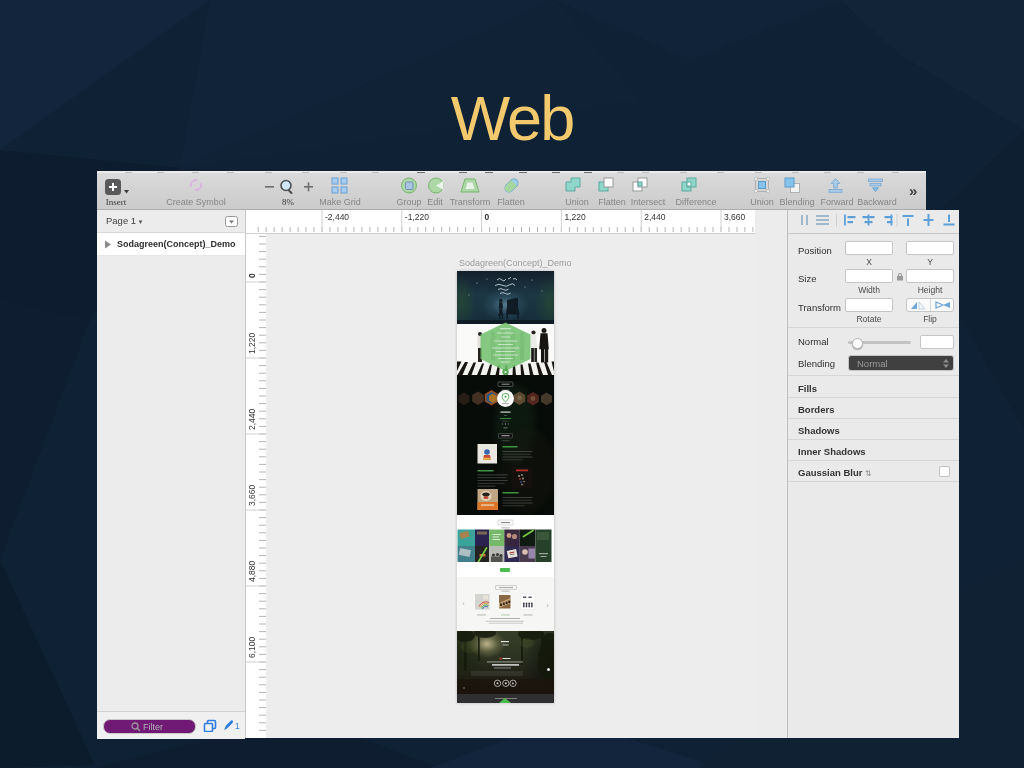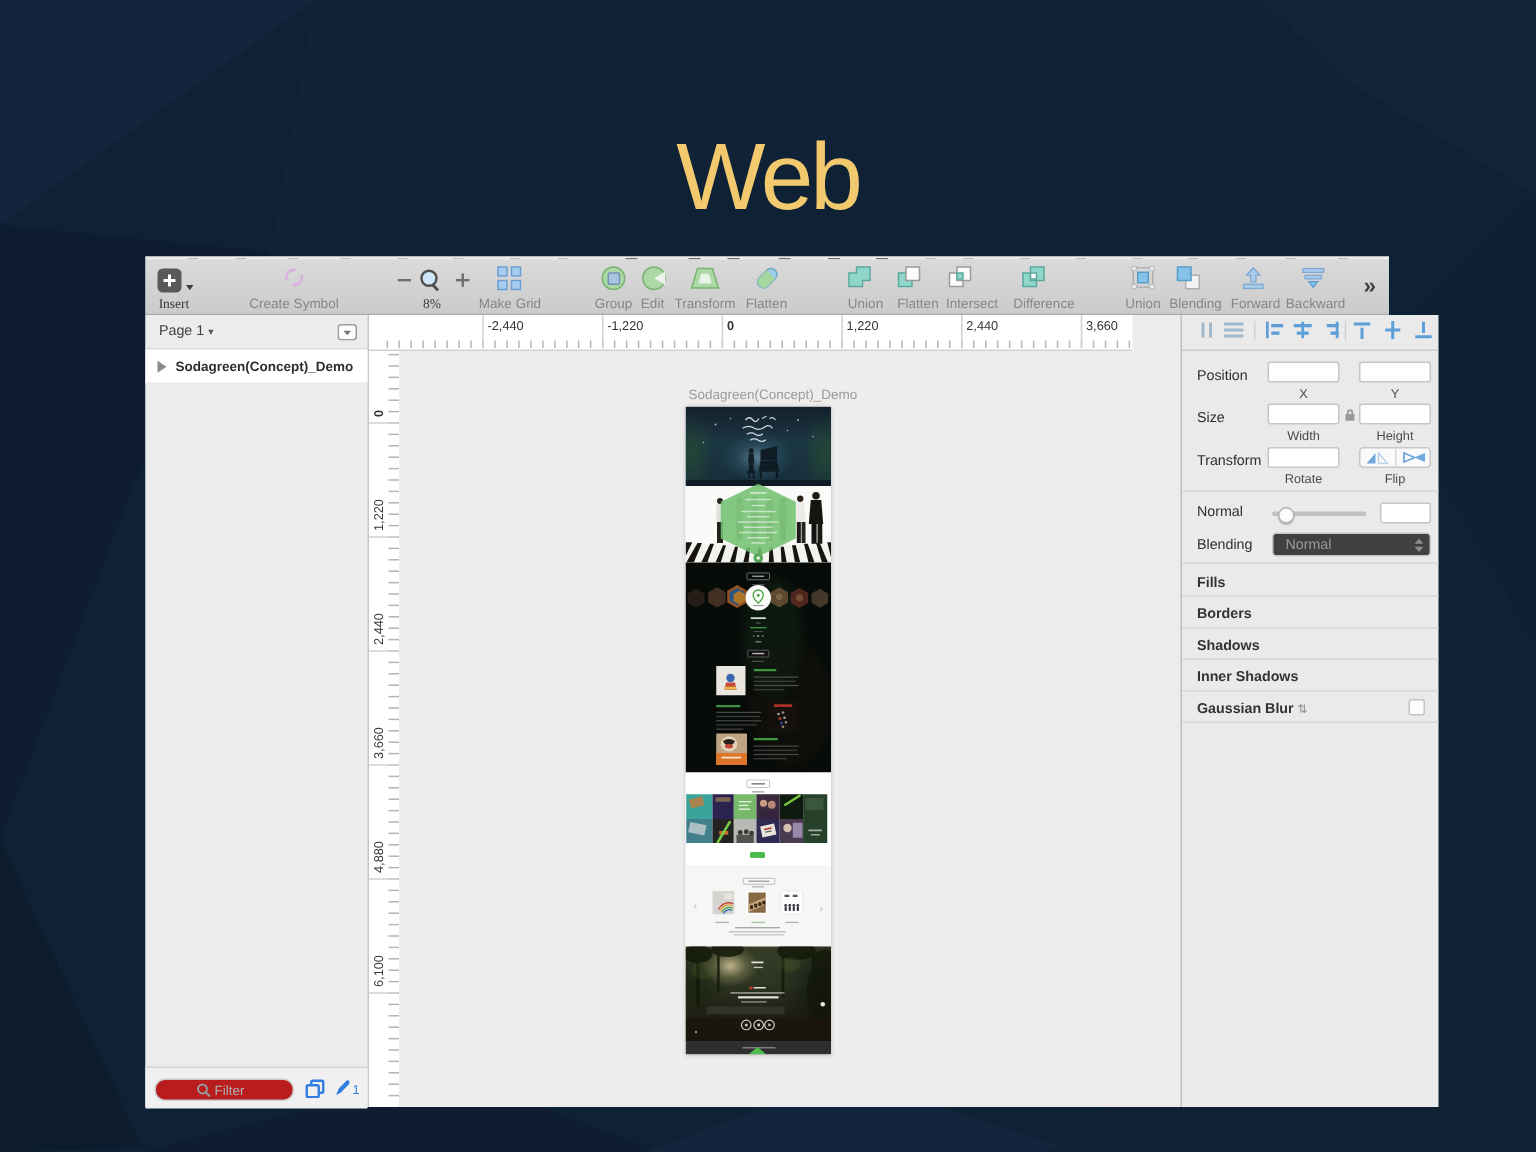--- a/index.html
+++ b/index.html
@@ -187,21 +187,21 @@
         </svg>
     </div>
     <div id="layerrow">
       <polygon style="left:6px;top:7px"></polygon>
       <svg style="position:absolute;left:7px;top:7px" width="8" height="9">
           <polygon points="1,0.5 7,4.5 1,8.5" fill="#8b8b8b"></polygon>
         </svg>
       <div style="position:absolute;left:20px;top:6px;font-size:9px;font-weight:bold;color:#2e2e2e">Sodagreen(Concept)_Demo</div>
     </div>
     <div id="filterbar">
-      <div style="position:absolute;left:6px;top:7px;width:91px;height:13px;background:#b91c1c;border:1px solid #c9c9c9;border-radius:7px;">
+      <div style="position:absolute;left:6px;top:7px;width:91px;height:13px;background:#701a75;border:1px solid #c9c9c9;border-radius:7px;">
         <svg style="position:absolute;left:27px;top:2px" width="10" height="10">
             <circle cx="4" cy="4" r="3" fill="none" stroke="#9a9a9a" stroke-width="1.3"></circle>
             <line x1="6.3" y1="6.3" x2="9" y2="9" stroke="#9a9a9a" stroke-width="1.3"></line>
           </svg>
         <div style="position:absolute;left:39px;top:2px;font-size:9px;color:#b2b2b2">Filter</div>
       </div>
       <svg style="position:absolute;left:106px;top:7px" width="14" height="13">
           <rect x="4.5" y="1.5" width="8" height="8" rx="1" fill="none" stroke="#2f7de1" stroke-width="1.6"></rect>
           <rect x="1.5" y="4.5" width="8" height="8" rx="1" fill="#f0f0f0" stroke="#2f7de1" stroke-width="1.6"></rect>
         </svg>

